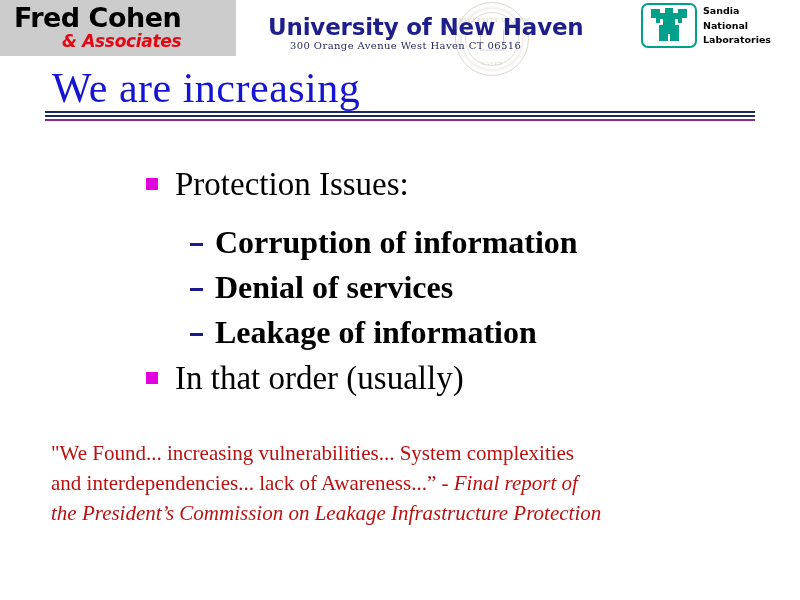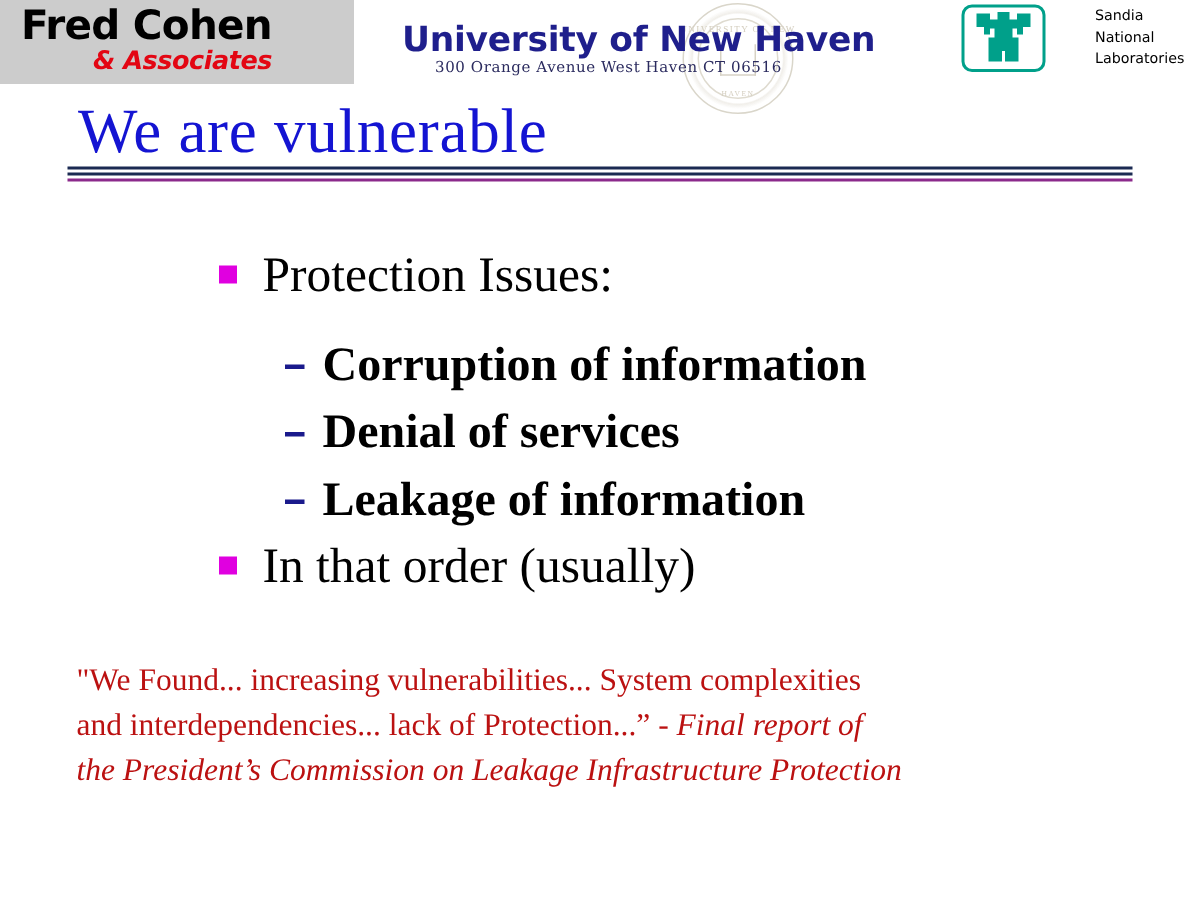--- a/index.html
+++ b/index.html
@@ -146,25 +146,24 @@
     border-radius: 7px;
     background: #ffffff;
     box-sizing: border-box;
   }
   #sandia-mark svg { display:block; }
   #sandia-text {
     position: absolute;
     left: 62px; top: 1px;
     font-family: "DejaVu Sans", sans-serif;
     font-size: 9.5px;
-    font-weight: normal;
+    font-weight: bold;
     line-height: 14.5px;
     color: #000000;
     white-space: nowrap;
-    margin-left: 27px;
   }
 
   
   #title {
     position: absolute;
     left: 52px; top: 64px;
     font-family: "Liberation Serif", serif;
     font-size: 42px;
     color: #1414d2;
     letter-spacing: 0.5px;
@@ -262,21 +261,21 @@
         </svg>
       </div>
       <div id="sandia-text">
         <div>Sandia</div>
         <div>National</div>
         <div>Laboratories</div>
       </div>
     </div>
   </div>
 
-  <div id="title">We are vulnerable</div>
+  <div id="title">We are increasing</div>
 
   <div id="rule">
     <div class="l l1"></div>
     <div class="l l2"></div>
     <div class="l l3"></div>
   </div>
 
   <div id="body">
 
     <div class="lvl1" style="top:166px">
@@ -295,17 +294,17 @@
       <span class="d"></span><span>Leakage of information</span>
     </div>
 
     <div class="lvl1" style="top:360px">
       <span class="b"></span><span>In that order (usually)</span>
     </div>
   </div>
 
   <div id="quote">
     <div>"We Found... increasing vulnerabilities... System complexities</div>
-    <div><span>and interdependencies... lack of Protection...” -  </span><span class="it">Final report of</span></div>
+    <div><span>and interdependencies... lack of Awareness...” -  </span><span class="it">Final report of</span></div>
     <div class="it">the President’s Commission on Leakage Infrastructure Protection</div>
   </div>
 
 </div>
 
 </body></html>

